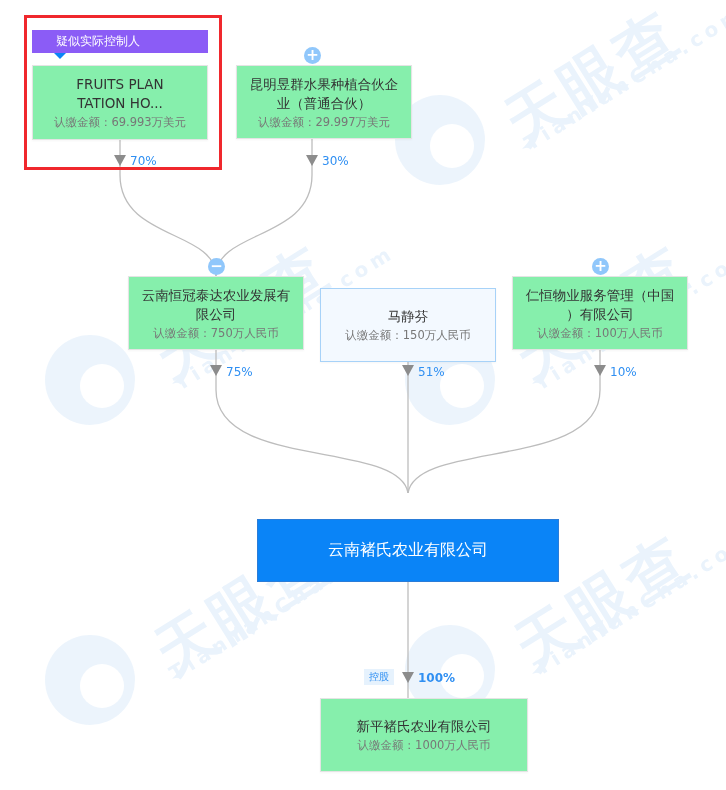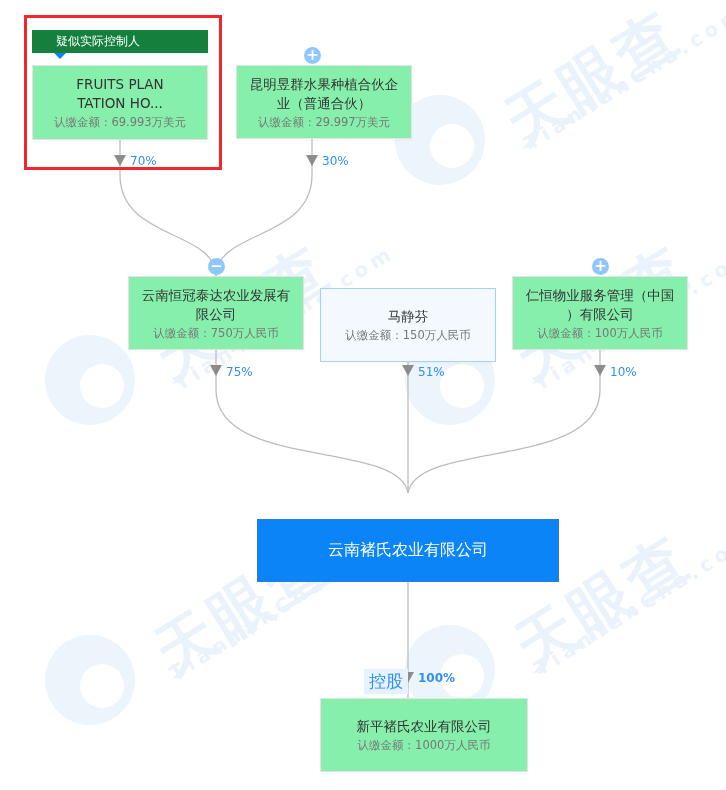--- a/index.html
+++ b/index.html
@@ -20,21 +20,21 @@
     position:absolute; background:#86efac; border:1px solid #e4e4e4;
     box-sizing:border-box; text-align:center; color:#333;
     display:flex; flex-direction:column; justify-content:center; align-items:center;
     box-shadow:0 1px 2px rgba(0,0,0,0.04);
   }
   .card.person { background:#f3f9ff; border:1px solid #a7d2f8; }
   .card .name { font-size:13.5px; line-height:19px; padding:0 8px; }
   .card .amt { font-size:11.5px; color:#777; margin-top:2px; }
   .tag {
     position:absolute; left:32px; top:30px; width:176px; height:23px;
-    background:#15803d; color:#fff; font-size:12px; line-height:23px;
+    background:#8b5cf6; color:#fff; font-size:12px; line-height:23px;
     box-sizing:border-box; padding-left:24px;
   }
   .tag::after {
     content:""; position:absolute; left:22px; bottom:-6px;
     border-left:6px solid transparent; border-right:6px solid transparent;
     border-top:6px solid #0a84f7;
   }
   .highlight {
     position:absolute; left:24px; top:15px; width:198px; height:155px;
     border:3px solid #f0282d; box-sizing:border-box;
@@ -45,21 +45,21 @@
     background:#90c7fb; color:#fff; display:flex; align-items:center; justify-content:center;
     font-size:15px; font-weight:bold; line-height:1;
   }
   .main-box {
     position:absolute; left:257px; top:519px; width:302px; height:63px;
     background:#0a84f7; border:1px solid #2a7cd8; box-sizing:border-box;
     color:#fff; font-size:16px; display:flex; align-items:center; justify-content:center;
   }
   .hold-tag {
     position:absolute; left:364px; top:669px; background:#e6f2fd; color:#2f8ff2;
-    font-size:17px; padding:1px 5px;
+    font-size:10px; padding:1px 5px;
   }
 </style>
 </head>
 <body>
 
 <div class="wm" style="left:0;top:0;width:726px;height:790px;">
   <svg width="726" height="790" style="position:absolute;left:0;top:0">
     <g fill="#eaf3fc">
       <circle cx="440" cy="140" r="45" opacity="0.9"></circle>
       <circle cx="90" cy="380" r="45" opacity="0.9"></circle>

